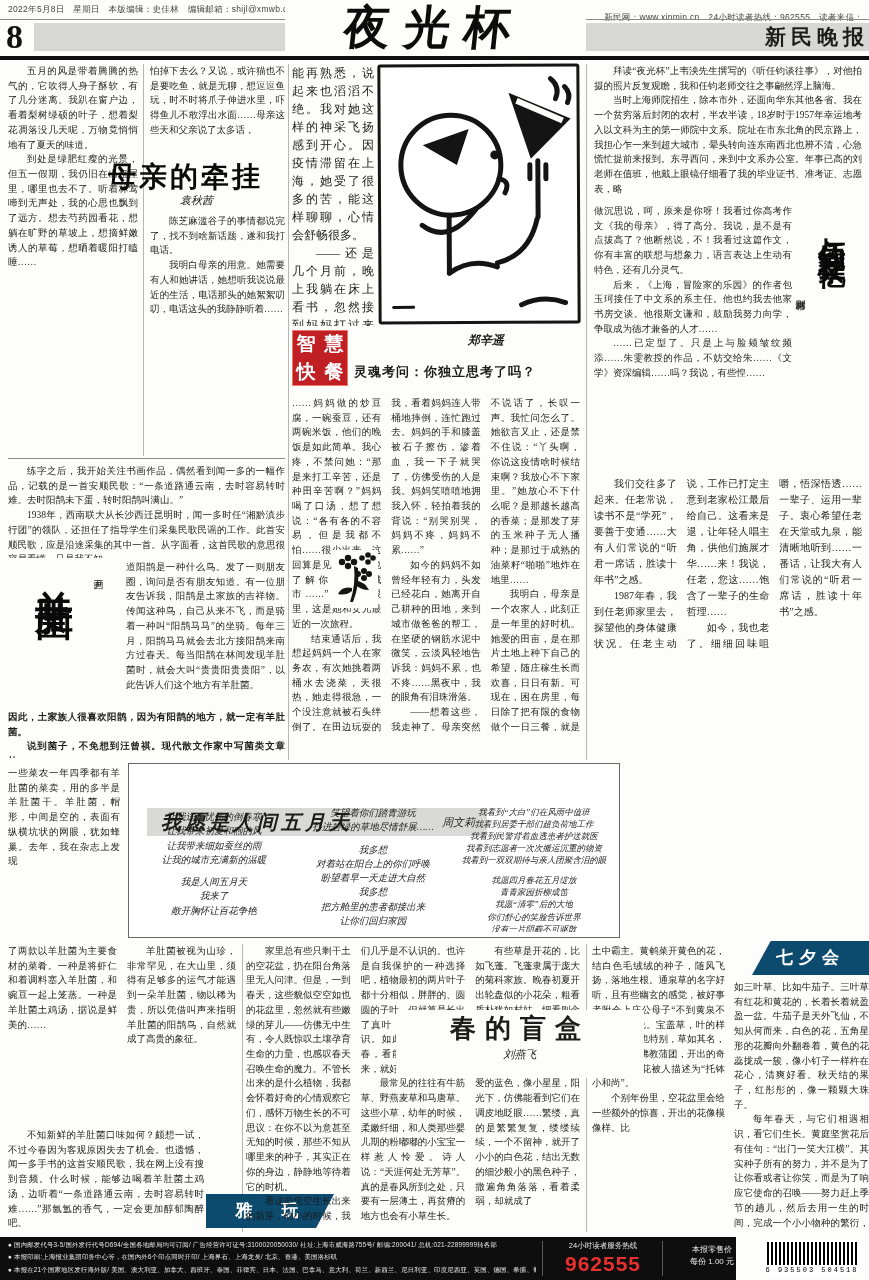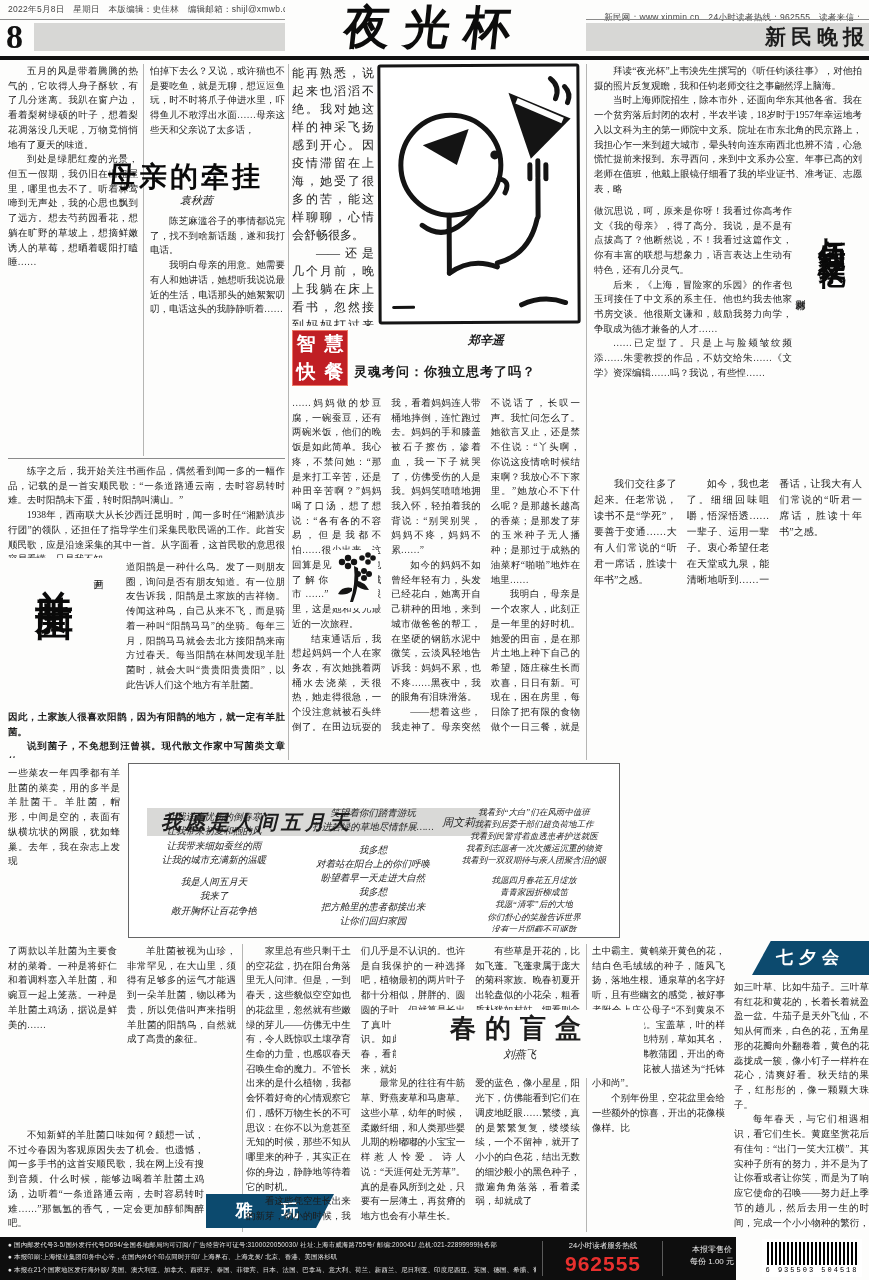--- a/index.html
+++ b/index.html
@@ -193,20 +193,21 @@
       <p class="para">做沉思说，呵，原来是你呀！我看过你高考作文《我的母亲》，得了高分。我说，是不是有点拔高了？他断然说，不！我看过这篇作文，你有丰富的联想与想象力，语言表达上生动有特色，还有几分灵气。</p>
       <p class="para">后来，《上海，冒险家的乐园》的作者包玉珂接任了中文系的系主任。他也约我去他家书房交谈。他很斯文谦和，鼓励我努力向学，争取成为德才兼备的人才……</p>
       <p class="para">……已定型了。只是上与脸颊皱纹频添……朱雯教授的作品，不妨交给朱……《文学》资深编辑……吗？我说，有些惶……</p>
     </div>
 
   <div class="abs vtitle" style="left:814px;top:216px;height:200px;font-size:27px;letter-spacing:4px;">与任钧交往杂忆</div>
   <div class="abs vbyline" style="left:794px;top:292px;height:80px;">谢则林</div>
 
   <div class="abs txt cols3 big10" style="left:594px;top:476px;width:268px;height:458px;">
       <p class="para">我们交往多了起来。任老常说，读书不是“学死”，要善于变通……大有人们常说的“听君一席话，胜读十年书”之感。</p>
+      <p class="para">1987年春，我到任老师家里去，探望他的身体健康状况。任老主动说，工作已打定主意到老家松江最后给自己。这看来是退，让年轻人唱主角，供他们施展才华……来！我说，任老，您这……饱含了一辈子的生命哲理……</p>
       <p class="para">如今，我也老了。细细回味咀嚼，悟深悟透……一辈子、运用一辈子。衷心希望任老在天堂或九泉，能清晰地听到……一番话，让我大有人们常说的“听君一席话，胜读十年书”之感。</p>
     </div>
 
   <div class="abs txt" style="left:8px;top:464px;width:277px;height:94px;">
       <p class="para">练字之后，我开始关注书画作品，偶然看到闻一多的一幅作品，记载的是一首安顺民歌：“一条道路通云南，去时容易转时难。去时阳鹊未下蛋，转时阳鹊叫满山。”</p>
       <p class="para">1938年，西南联大从长沙西迁昆明时，闻一多时任“湘黔滇步行团”的领队，还担任了指导学生们采集民歌民谣的工作。此首安顺民歌，应是沿途采集的其中一首。从字面看，这首民歌的意思很容易看懂，只是我不知</p>
     </div>
 
   <div class="abs vtitle" style="left:28px;top:560px;height:140px;font-size:38px;letter-spacing:6px;">羊肚菌</div>
   <div class="abs vbyline" style="left:92px;top:572px;height:60px;">尹画</div>

